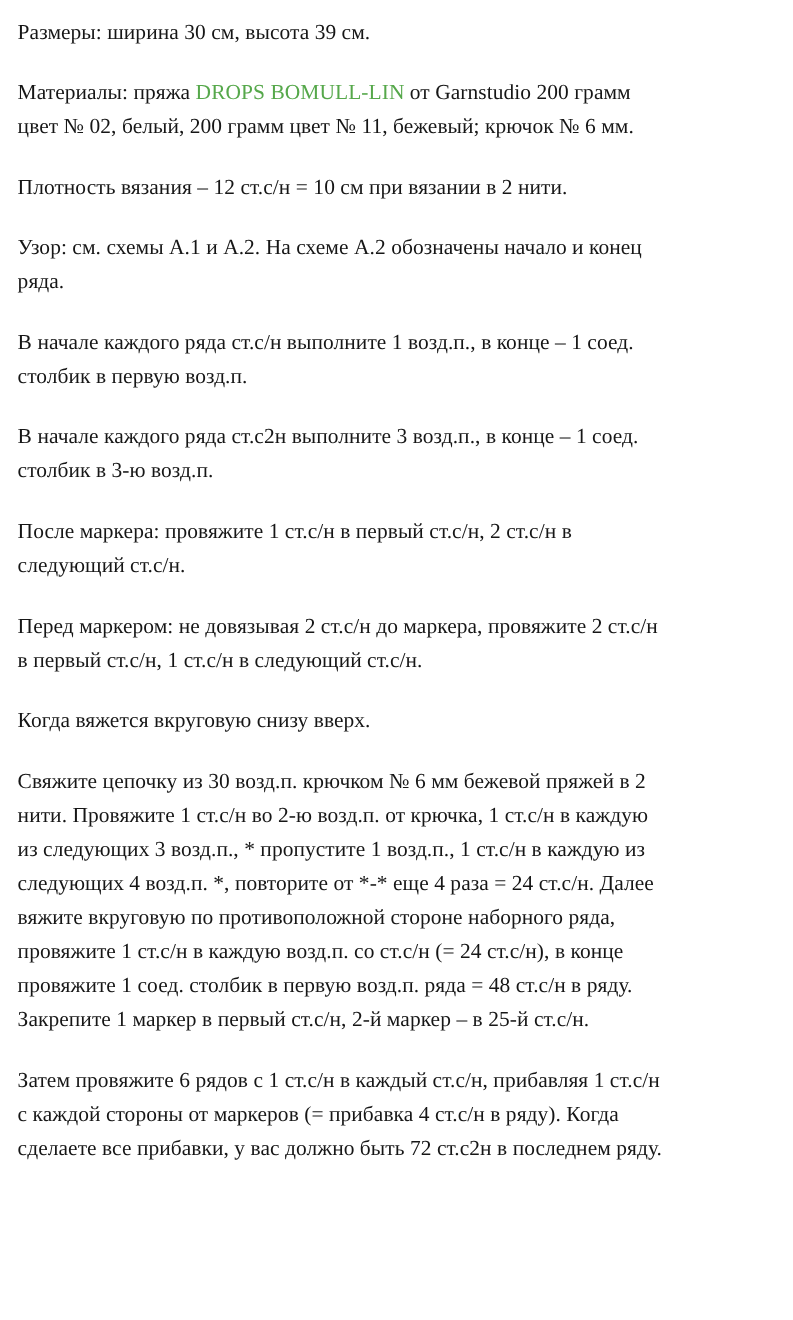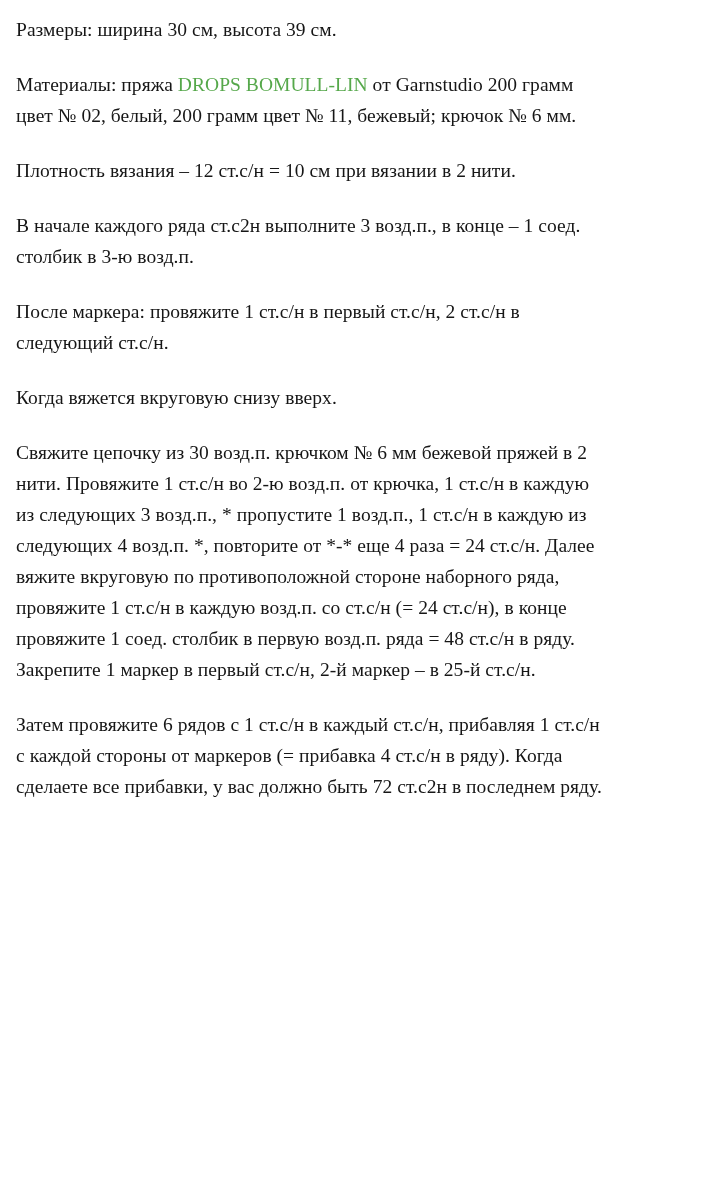--- a/index.html
+++ b/index.html
@@ -40,28 +40,31 @@
 <body>
 
 <div id="doc">
 
   <p class="para">Размеры: ширина 30 см, высота 39 см.</p>
 
   <p class="para"><span>Материалы: пряжа </span><a class="brand-link" href="#" style="color: rgb(86, 168, 75);">DROPS BOMULL-LIN</a><span> от Garnstudio 200 грамм цвет № 02, белый, 200 грамм цвет № 11, бежевый; крючок № 6 мм.</span></p>
 
   <p class="para">Плотность вязания – 12 ст.с/н = 10 см при вязании в 2 нити.</p>
 
+  <p class="para">Узор: см. схемы А.1 и А.2. На схеме А.2 обозначены начало и конец ряда.</p>
 
 
+  <p class="para">В начале каждого ряда ст.с/н выполните 1 возд.п., в конце – 1 соед. столбик в первую возд.п.</p>
 
   <p class="para">В начале каждого ряда ст.с2н выполните 3 возд.п., в конце – 1 соед. столбик в 3-ю возд.п.</p>
 
 
   <p class="para">После маркера: провяжите 1 ст.с/н в первый ст.с/н, 2 ст.с/н в следующий ст.с/н.</p>
 
+  <p class="para">Перед маркером: не довязывая 2 ст.с/н до маркера, провяжите 2 ст.с/н в первый ст.с/н, 1 ст.с/н в следующий ст.с/н.</p>
 
   <p class="para">Когда вяжется вкруговую снизу вверх.</p>
 
   <p class="para">Свяжите цепочку из 30 возд.п. крючком № 6 мм бежевой пряжей в 2 нити. Провяжите 1 ст.с/н во 2-ю возд.п. от крючка, 1 ст.с/н в каждую из следующих 3 возд.п., * пропустите 1 возд.п., 1 ст.с/н в каждую из следующих 4 возд.п. *, повторите от *-* еще 4 раза = 24 ст.с/н. Далее вяжите вкруговую по противоположной стороне наборного ряда, провяжите 1 ст.с/н в каждую возд.п. со ст.с/н (= 24 ст.с/н), в конце провяжите 1 соед. столбик в первую возд.п. ряда = 48 ст.с/н в ряду. Закрепите 1 маркер в первый ст.с/н, 2-й маркер – в 25-й ст.с/н.</p>
 
   <p class="para">Затем провяжите 6 рядов с 1 ст.с/н в каждый ст.с/н, прибавляя 1 ст.с/н с каждой стороны от маркеров (= прибавка 4 ст.с/н в ряду). Когда сделаете все прибавки, у вас должно быть 72 ст.с2н в последнем ряду.</p>
 
 </div>
 
 </body></html>

